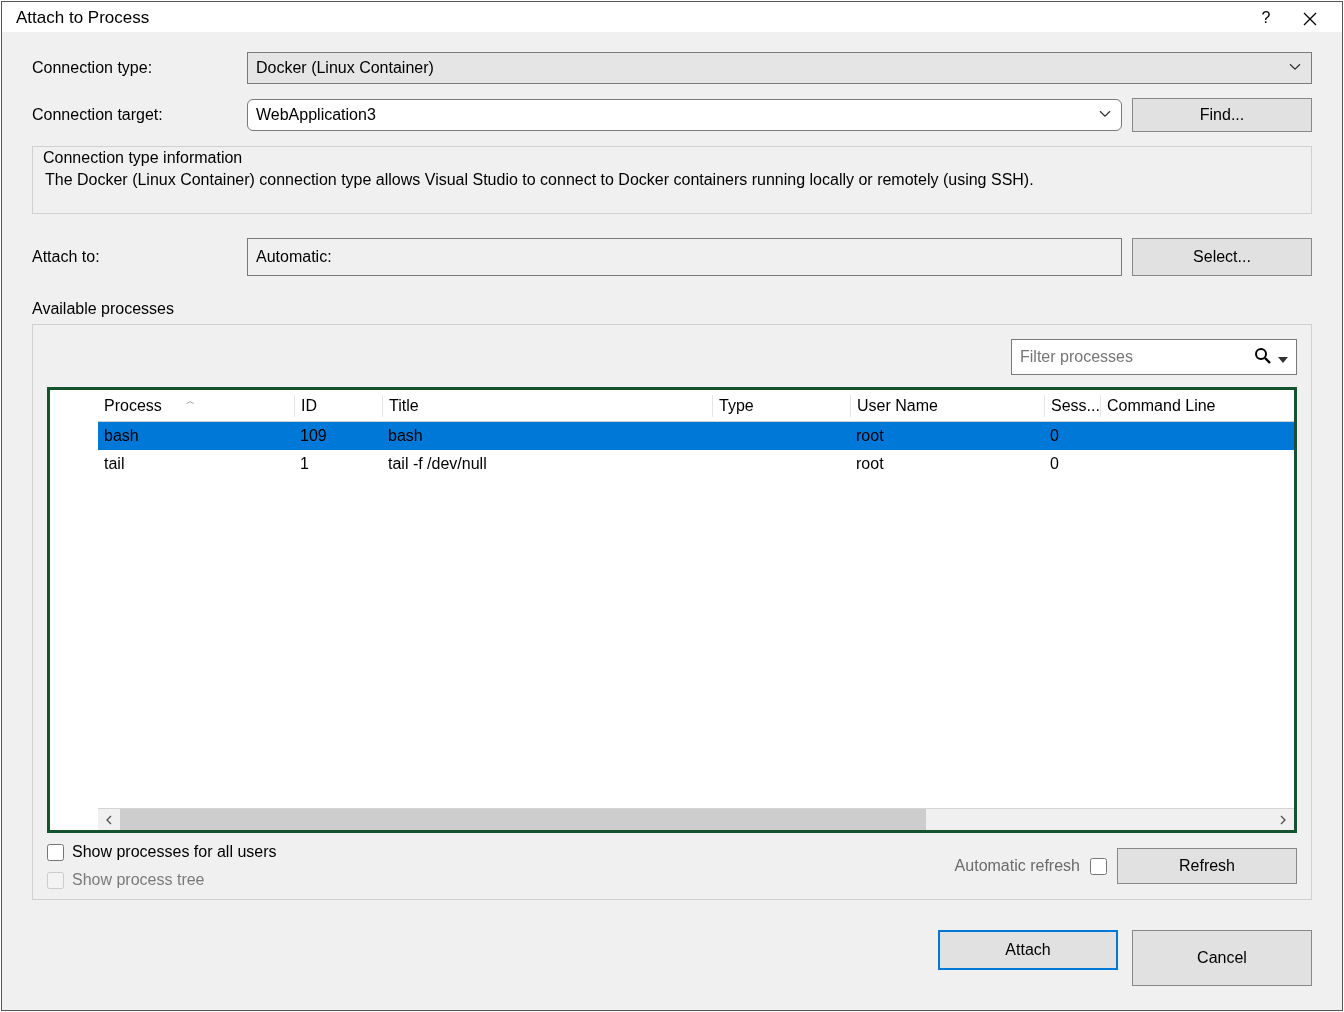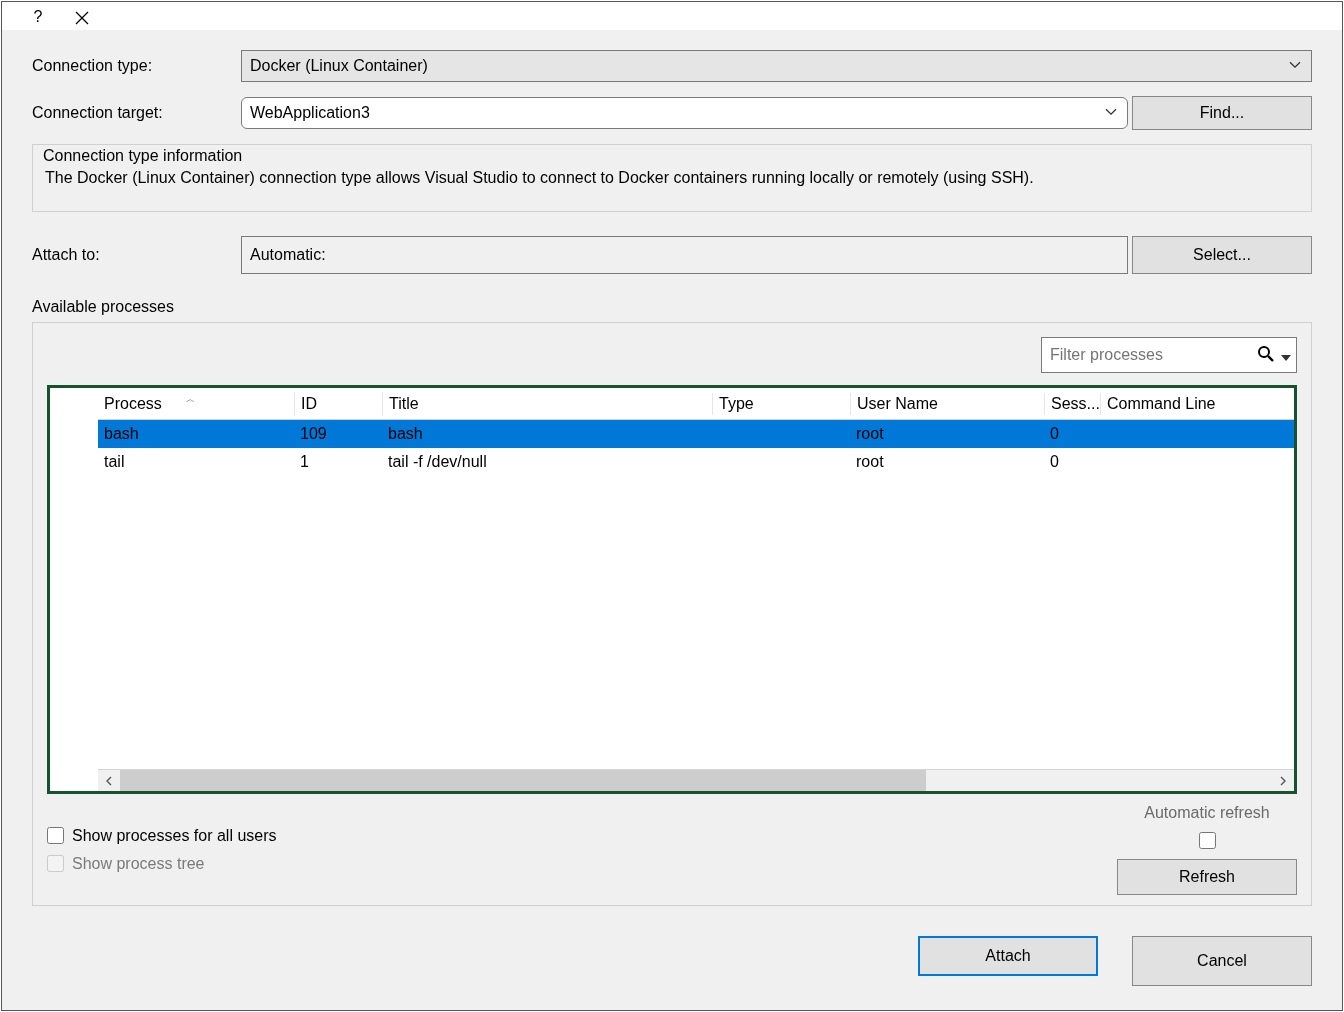--- a/index.html
+++ b/index.html
@@ -45,21 +45,21 @@
     background: #f0f0f0;
     padding: 20px 30px 24px 30px;
     display: flex;
     flex-direction: column;
   }
 
   .row {
     display: flex;
     align-items: center;
     margin-bottom: 14px;
-    gap: 4px;
+    gap: 10px;
   }
   .lbl { width: 205px; font-size: 16px; }
   .combo, .dropdown, .textbox {
     border: 1px solid #7a7a7a;
     background: #fff;
     height: 32px;
     display: flex;
     align-items: center;
     padding: 0 8px;
     font-size: 16px;
@@ -131,21 +131,21 @@
 
   .filter-row {
     display: flex;
     justify-content: flex-end;
     margin-bottom: 12px;
   }
   .filter-box {
     border: 1px solid #7a7a7a;
     background: #fff;
     height: 36px;
-    width: 256px;
+    width: 286px;
     display: flex;
     align-items: center;
     padding: 0 8px;
   }
   .filter-box input {
     flex: 1;
     border: none;
     outline: none;
     font-size: 16px;
     background: transparent;
@@ -238,39 +238,39 @@
   .chk input[type=checkbox]{
     width: 17px; height: 17px;
     accent-color: #fff;
   }
   .chk.disabled { color: #7a7a7a; }
   .below-right {
     margin-left: auto;
     display: flex;
     align-items: center;
     gap: 10px;
-    flex-direction: column;
   }
   .auto-label { color: #6a6a6a; font-size:16px; }
 
   .footer {
     display: flex;
     justify-content: flex-end;
     gap: 14px;
     margin-top: 30px;
   }
   .btn.primary {
     border: 2px solid #0078d7;
   }
 </style>
 </head>
 <body>
 
 <div class="dialog">
   <div class="titlebar">
+    <div class="title">Attach to Process</div>
     <div class="tb-help">?</div>
     <div class="tb-close">
       <svg width="14" height="14" viewBox="0 0 14 14">
           <line x1="1" y1="1" x2="13" y2="13" stroke="#000" stroke-width="1.2"></line>
           <line x1="13" y1="1" x2="1" y2="13" stroke="#000" stroke-width="1.2"></line>
         </svg>
     </div>
   </div>
 
   <div class="body">
@@ -400,17 +400,17 @@
             <input type="checkbox" style="width: 17px; height: 17px;">
             <button class="btn" style="min-width:180px;height:36px;">Refresh</button>
           </div>
         </div>
 
       </div>
     </div>
 
     <div class="footer">
       <button class="btn primary" style="min-width:180px;height:40px;">Attach</button>
-      <button class="btn" style="min-width:180px;height:50px;margin-left:20px;">Cancel</button>
+      <button class="btn" style="min-width:180px;height:56px;">Cancel</button>
     </div>
 
   </div>
 </div>
 
 </body></html>

